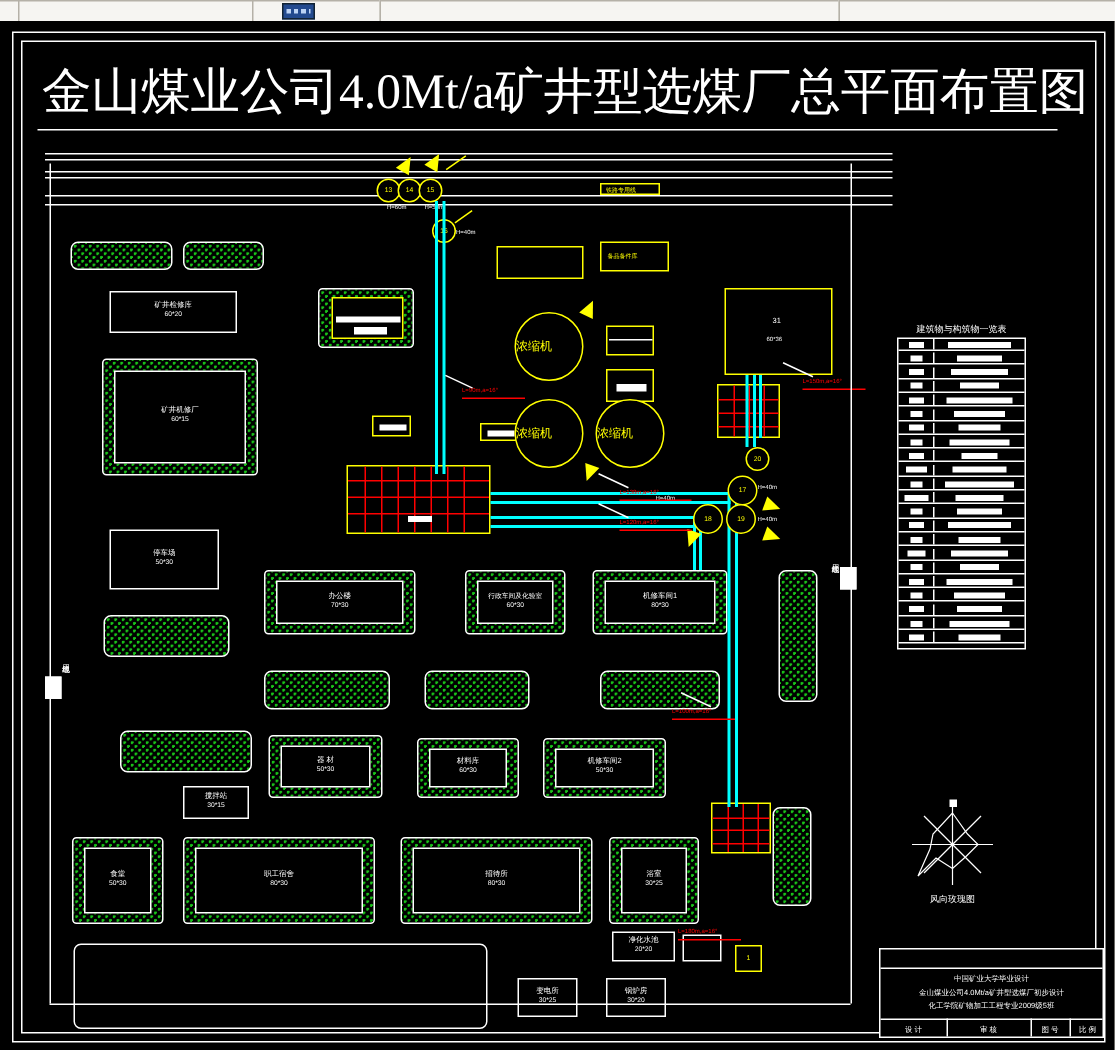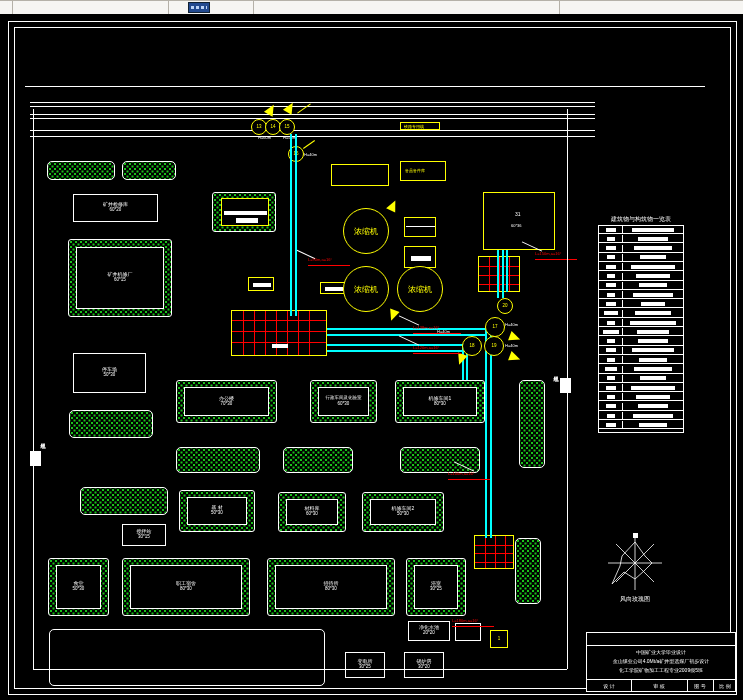--- a/index.html
+++ b/index.html
@@ -51,21 +51,21 @@
       radial-gradient(circle at 2px 2px,#19c419 0.9px,transparent 1.1px) 2.5px 2.5px/5px 5px,
       #000;
     border-radius:5px;}
   .hatch.sq{border-radius:3px;}
   .inner{position:absolute;border:1px solid #ffffff;background:#000;box-sizing:border-box;}
 
   
   .ybox{position:absolute;border:1px solid #ffff00;box-sizing:border-box;background:#000;}
   .ycirc{position:absolute;border:1px solid #ffff00;border-radius:50%;background:#000;}
   .ycirc span{position:absolute;left:0;right:0;top:50%;transform:translateY(-50%);
-    text-align:center;color:#ffff00;font-size:8px;}
+    color:#ffff00;font-size:8px;}
   .marker{position:absolute;border:1px solid #ffff00;border-radius:50%;background:#000;
     color:#ffff00;font-size:4.5px;text-align:center;}
   .marker span{position:absolute;left:0;right:0;top:50%;transform:translateY(-55%);}
 
   
   .rgrid{position:absolute;box-sizing:border-box;border:1px solid #ffff00;background:#000;}
   .rgrid .g{position:absolute;left:0;top:0;right:0;bottom:0;}
   .rgrid .g i{position:absolute;background:#ff0000;}
 
   
@@ -117,20 +117,21 @@
   <div class="tb-cell" id="tb-c"></div>
   <div class="tb-cell" id="tb-d"></div>
   <div id="tb-icon"></div>
 </div>
 
 <div id="canvas">
   <div id="sheet">
     <div id="sheet-in"></div>
   </div>
 
+  <div id="title">金山煤业公司4.0Mt/a矿井型选煤厂总平面布置图</div>
   <div id="title-rule"></div>
 
   <div class="wline" style="left:30px;top:88px;width:565px;height:1px;"></div>
   <div class="wline" style="left:30px;top:92px;width:565px;height:1px;"></div>
   <div class="wline" style="left:30px;top:100px;width:565px;height:1px;"></div>
   <div class="wline" style="left:30px;top:104px;width:565px;height:1px;"></div>
   <div class="wline" style="left:30px;top:116px;width:565px;height:1px;"></div>
   <div class="wline" style="left:30px;top:122px;width:565px;height:1px;"></div>
 
   <div class="ybox" style="left:400px;top:108px;width:40px;height:8px;">

